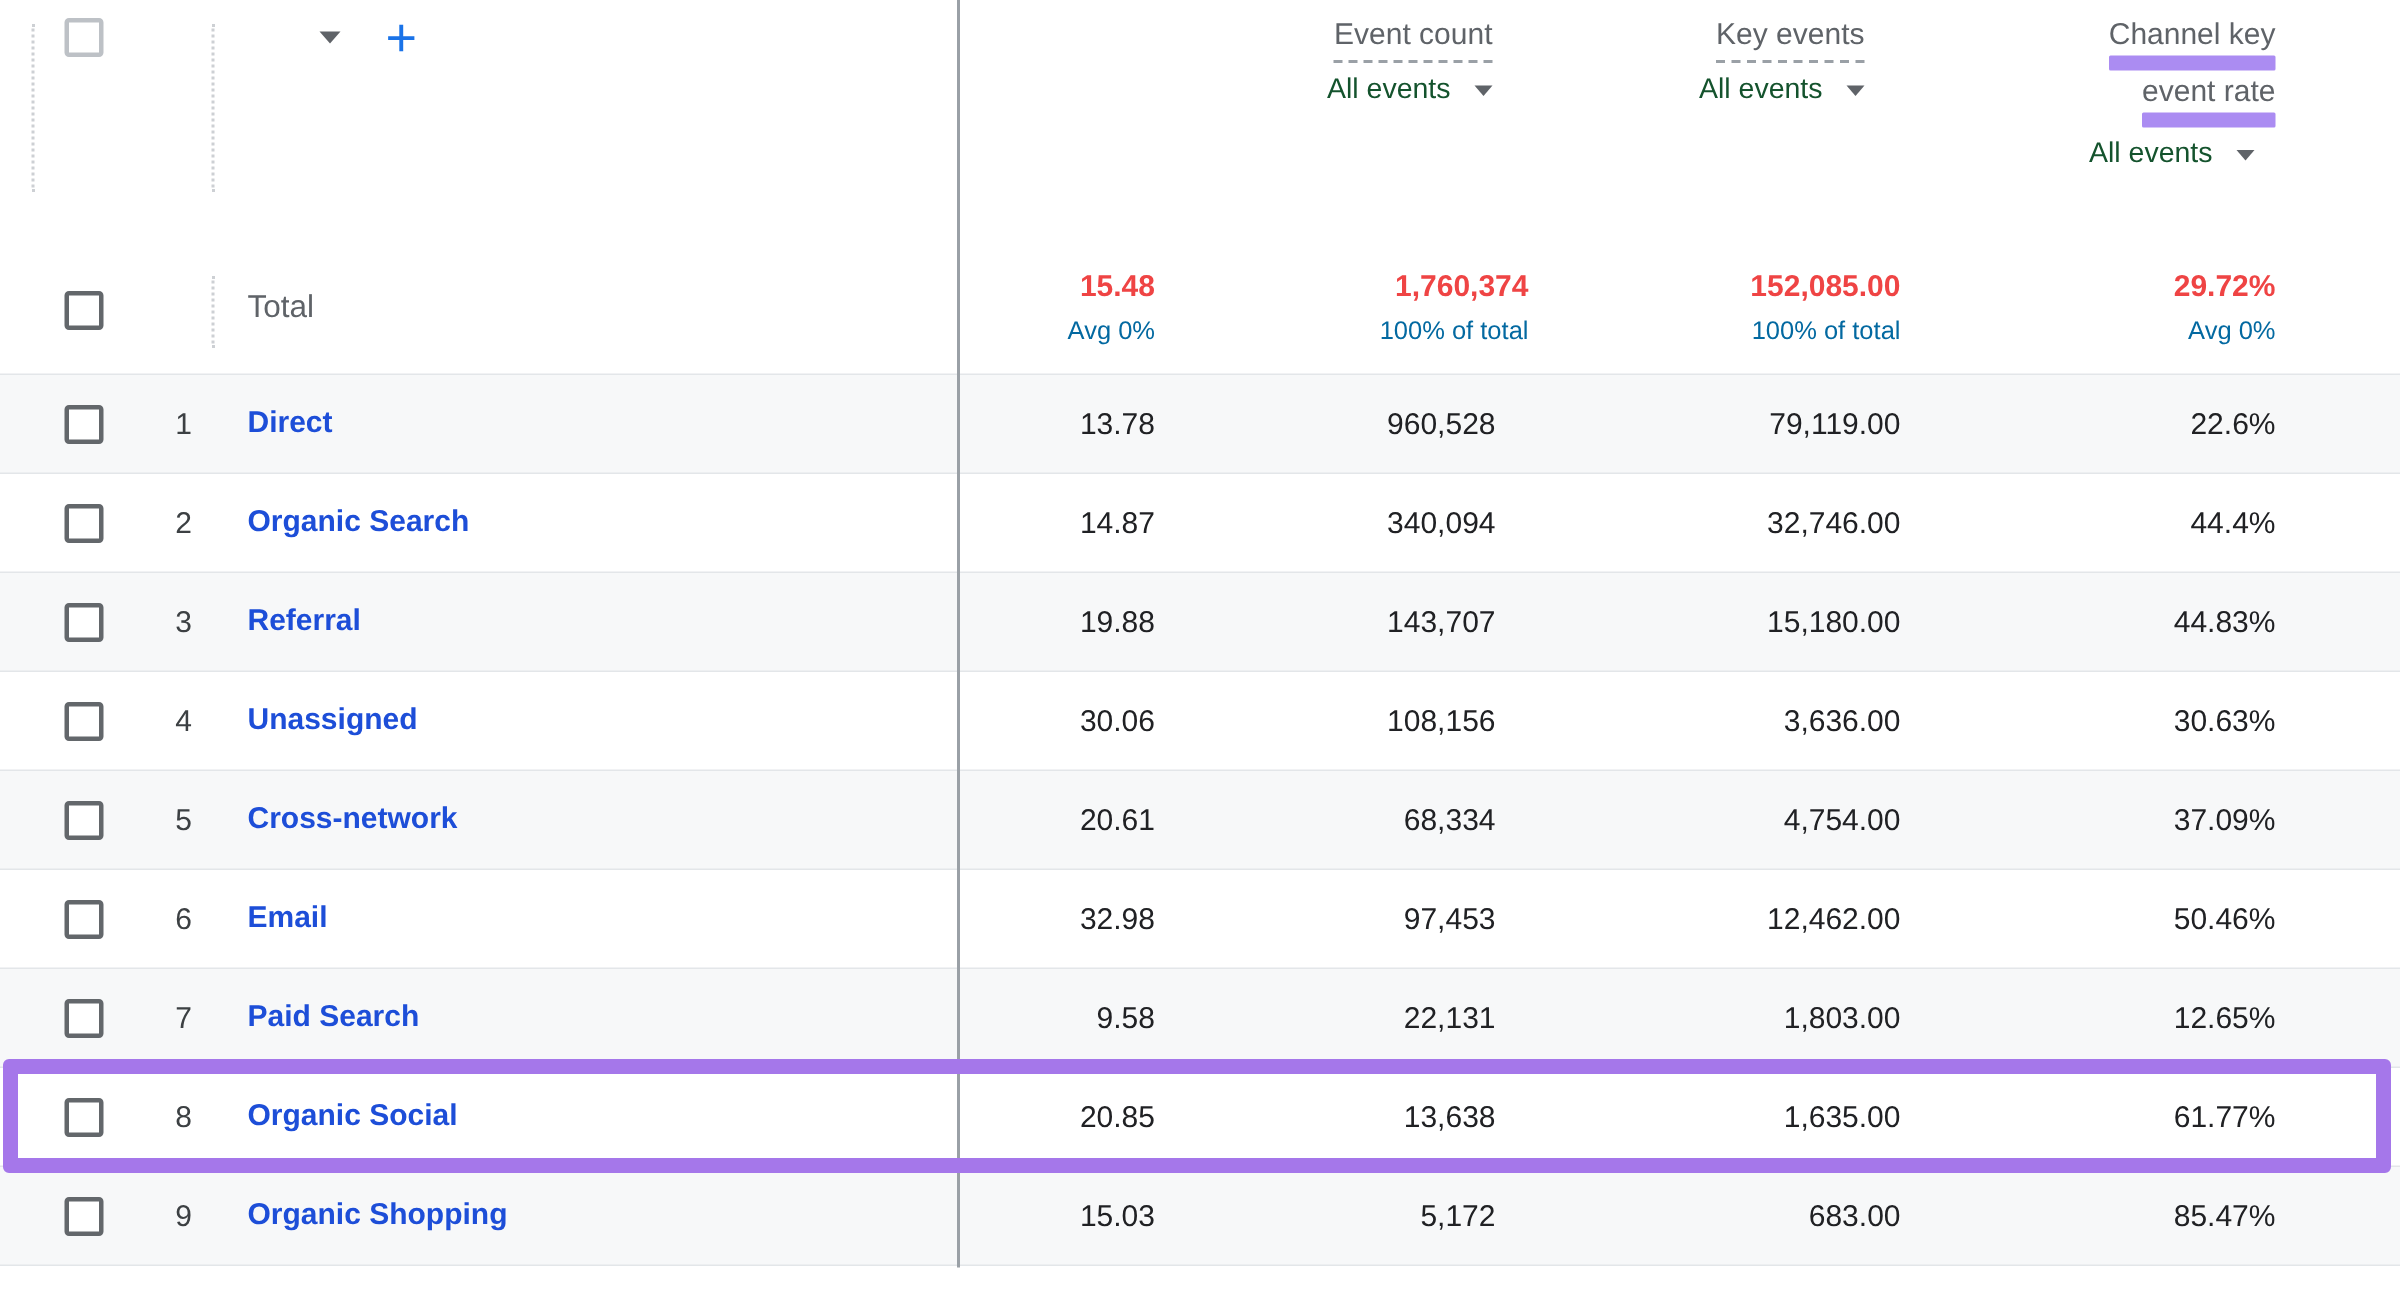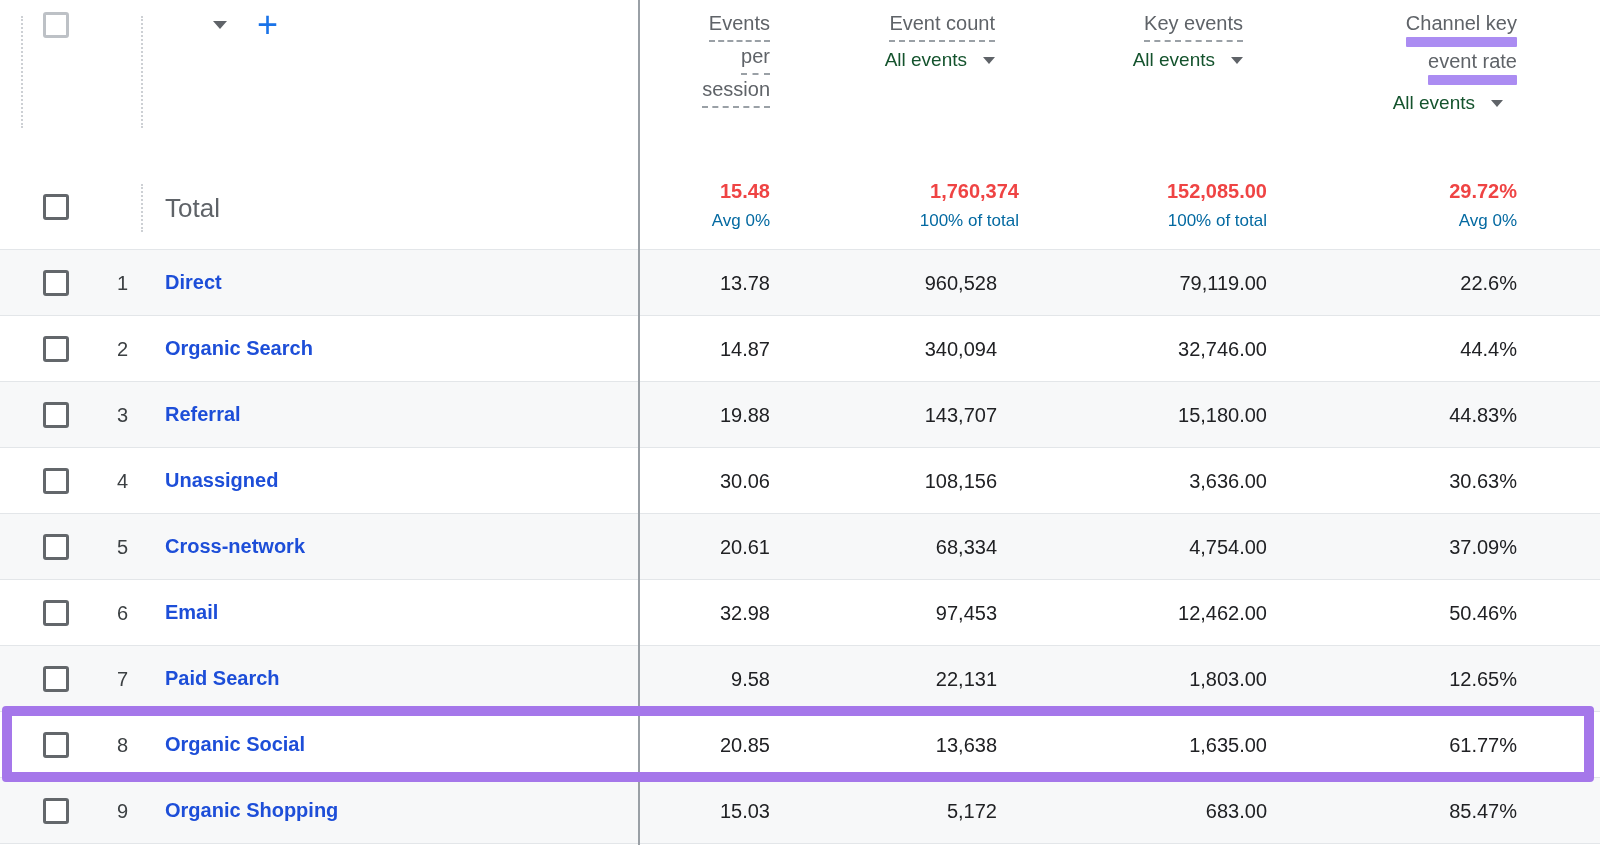--- a/index.html
+++ b/index.html
@@ -38,21 +38,21 @@
   .mh4{ right:83px; }
   .sub-filter{ display:flex; justify-content:flex-end; align-items:center; margin-top:7px;
     font-size:19px; font-weight:400; color:#14532d; cursor:pointer; }
   .sub-filter .caret{ margin-left:16px; border-left-width:6px; border-right-width:6px; border-top-width:7px; }
   .mh4 .sub-filter{ margin-right:14px; }
   .hl-line{ display:block; width:fit-content; margin-left:auto; }
   .hl-line .bar{ display:block; height:10px; border-radius:1px; margin:2px 0 3px 0; }
   
   .total-row{ position:absolute; top:165px; left:0; width:1600px; height:84px; }
   .total-row .cb{ position:absolute; left:43px; top:29px; }
-  .total-label{ position:absolute; left:165px; top:28px; font-size:26px; color:#5f6368;text-align:center; }
+  .total-label{ position:absolute; left:165px; top:28px; font-size:21px; color:#5f6368;text-align:center; }
   .tcell{ position:absolute; top:15px; text-align:right; }
   .tcell .main{ font-size:20px; font-weight:700; color:#ef4444; margin-bottom:8px; }
   .tcell .subv{ font-size:17px; color:#0369a1; }
   .tc1{ right:830px; } .tc2{ right:581px; } .tc3{ right:333px; } .tc4{ right:83px; }
   
   .tbody{ position:absolute; top:249px; left:0; width:1600px; border-top:1px solid #e3e6e9; }
   .trow{ position:relative; height:66px; border-bottom:1px solid #e3e6e9; background:#fff; }
   .trow:nth-child(odd){ background:#f7f8f9; }
   .trow .cb{ position:absolute; left:43px; top:20px; }
   .ridx{ position:absolute; left:70px; top:22px; width:58px; text-align:right;
@@ -76,25 +76,20 @@
 
   <div class="thead">
     <div class="dim-head">
       <span class="cb light"></span>
       <span class="dim-label-wrap">
         <span class="caret dim-caret"></span>
       </span>
       <span class="plus">+</span>
     </div>
 
-    <div class="mh mh1">
-      <span class="hline"><span class="dash">Events</span></span>
-      <span class="hline"><span class="dash">per</span></span>
-      <span class="hline"><span class="dash">session</span></span>
-    </div>
 
     <div class="mh mh2">
       <span class="hline"><span class="dash">Event count</span></span>
       <span class="sub-filter">
         <span>All events</span>
         <span class="caret"></span>
       </span>
     </div>
 
     <div class="mh mh3">

